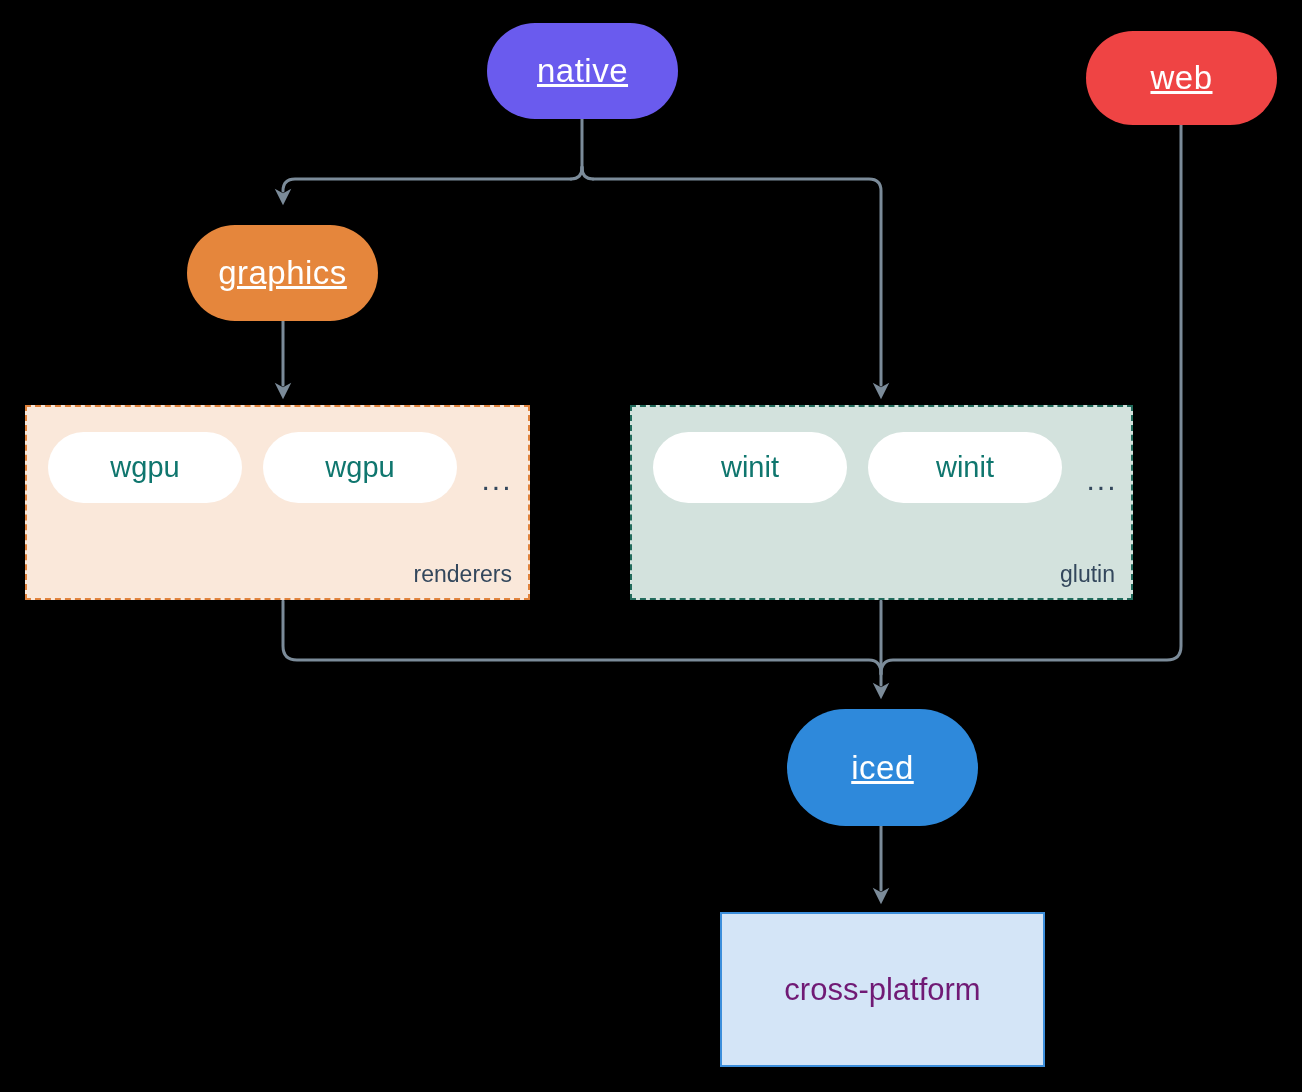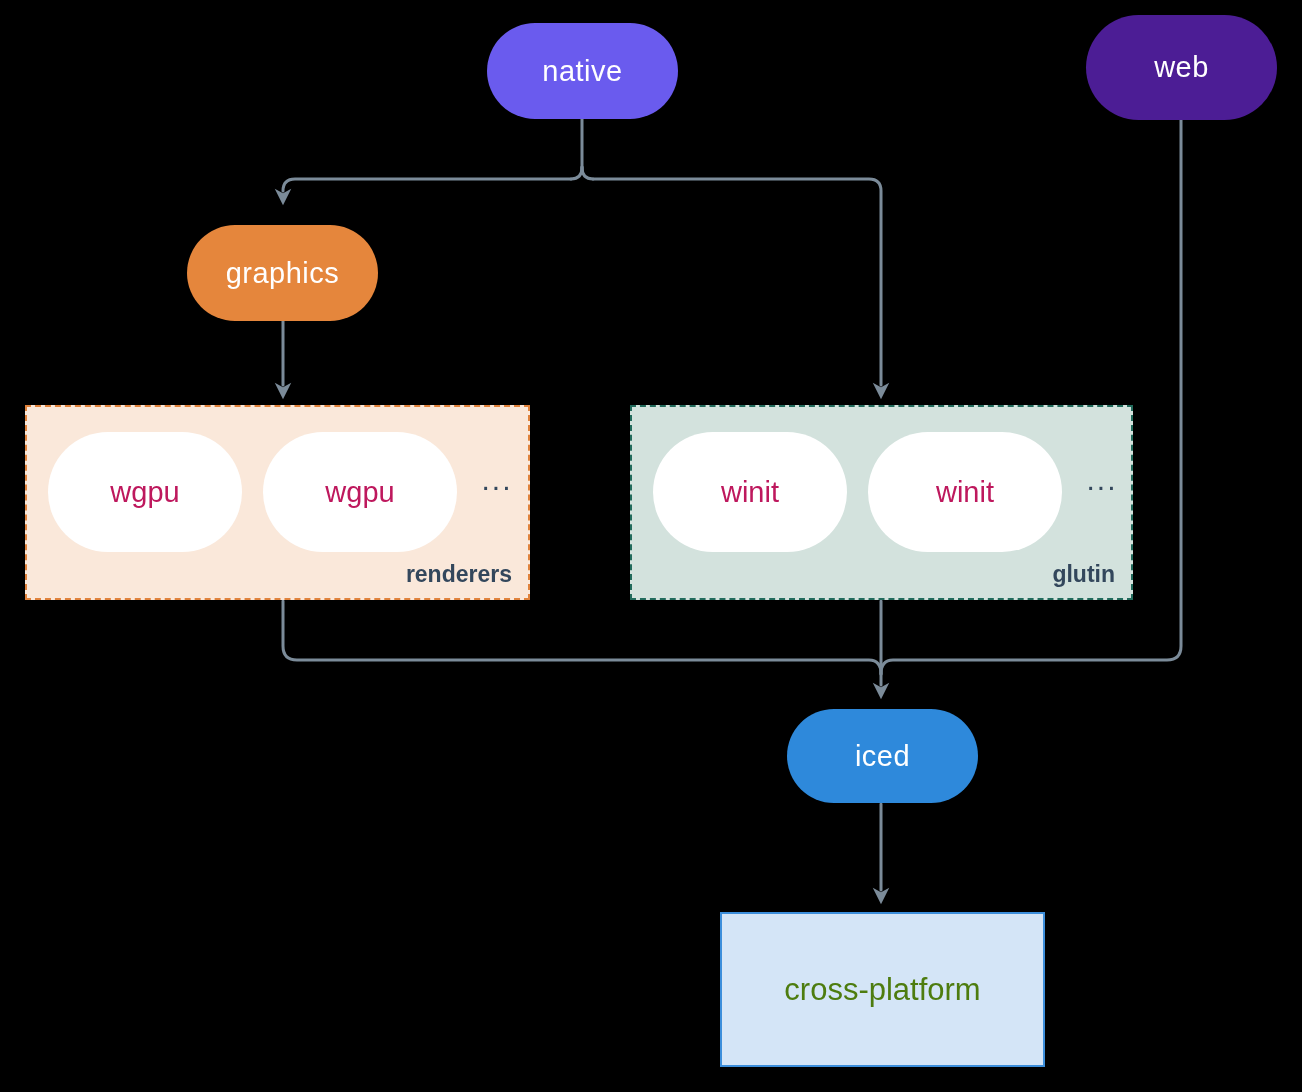--- a/index.html
+++ b/index.html
@@ -15,28 +15,29 @@
     position: absolute;
     left: 0; top: 0;
     width: 1302px; height: 1092px;
   }
   .pill {
     position: absolute;
     display: flex;
     align-items: center;
     justify-content: center;
     color: #ffffff;
-    font-size: 29px;
+    font-size: 33px;
     border-radius: 60px;
     letter-spacing: 0.5px;
+    text-decoration: underline;
   }
   .pill-native   { left: 487px; top: 23px;  width: 191px; height: 96px; background: #6A5BEE; }
-  .pill-web      { left: 1086px; top: 15px; width: 191px; height: 105px; background: #4c1d95; }
+  .pill-web      { left: 1086px; top: 31px; width: 191px; height: 94px; background: #ef4444; }
   .pill-graphics { left: 187px; top: 225px; width: 191px; height: 96px; background: #E5863C; }
-  .pill-iced     { left: 787px; top: 709px; width: 191px; height: 94px; background: #2E89DB; }
+  .pill-iced     { left: 787px; top: 709px; width: 191px; height: 117px; background: #2E89DB; }
 
   .group-box {
     position: absolute;
     box-sizing: border-box;
     border-width: 2px;
     border-style: dashed;
   }
   .box-renderers {
     left: 25px; top: 405px; width: 505px; height: 195px;
     background: #FAE8DA;
@@ -44,61 +45,60 @@
   }
   .box-shells {
     left: 630px; top: 405px; width: 503px; height: 195px;
     background: #D3E2DD;
     border-color: #226B5C;
     padding-left: 32px;
   }
   .chip {
     position: absolute;
     top: 25px;
-    width: 194px; height: 120px;
+    width: 194px; height: 71px;
     background: #ffffff;
     border-radius: 60px;
     display: flex;
     align-items: center;
     justify-content: center;
-    color: #be185d;
+    color: #0f766e;
     font-size: 29px;
   }
   .chip-1 { left: 21px; }
   .chip-2 { left: 236px; }
   .ellipsis {
     position: absolute;
     top: 25px; height: 95px;
     left: 444px; width: 52px;
     display: flex;
     align-items: center;
     justify-content: center;
     color: #33475C;
     font-size: 30px;
     letter-spacing: 2px;
   }
   .group-label {
     position: absolute;
     right: 16px; bottom: 10px;
     color: #33475C;
     font-size: 23px;
-    font-weight: bold;
   }
   .app-box {
     position: absolute;
     left: 720px; top: 912px;
     width: 325px; height: 155px;
     box-sizing: border-box;
     background: #D4E5F7;
     border: 2px solid #3C8EDB;
     display: flex;
     flex-direction: column;
     align-items: center;
     justify-content: center;
-    color: #4d7c0f;
+    color: #701a75;
     font-size: 31px;
     line-height: 48px;
     text-align: center;
   }
 </style>
 </head>
 <body>
 
 <div class="canvas">
 

